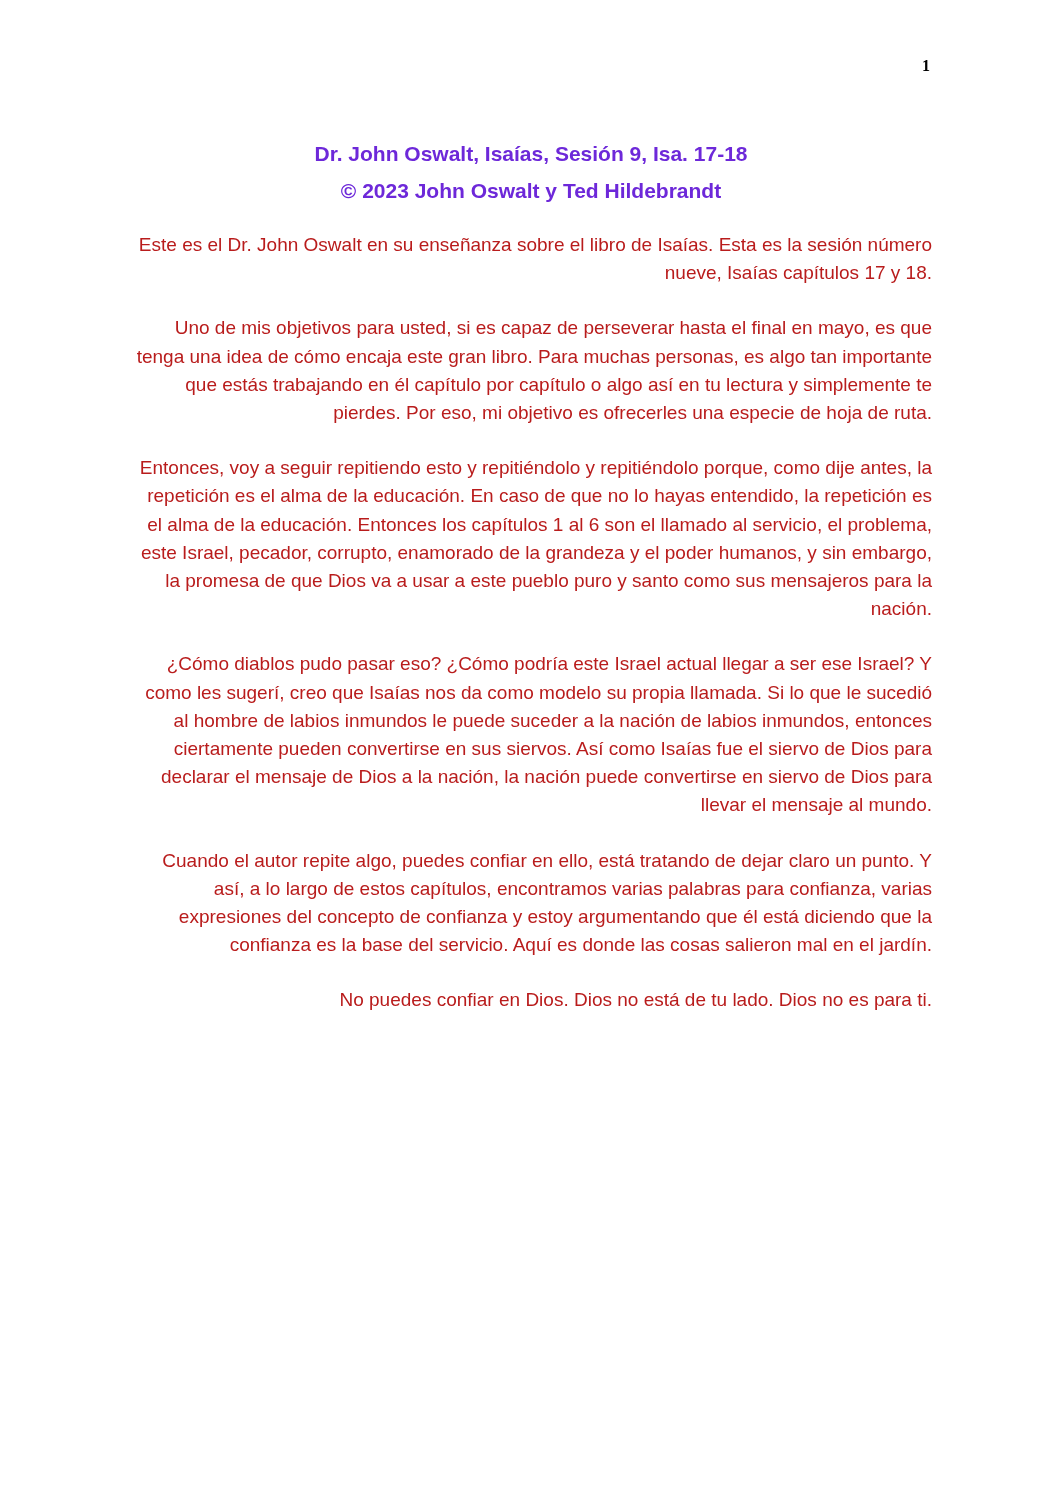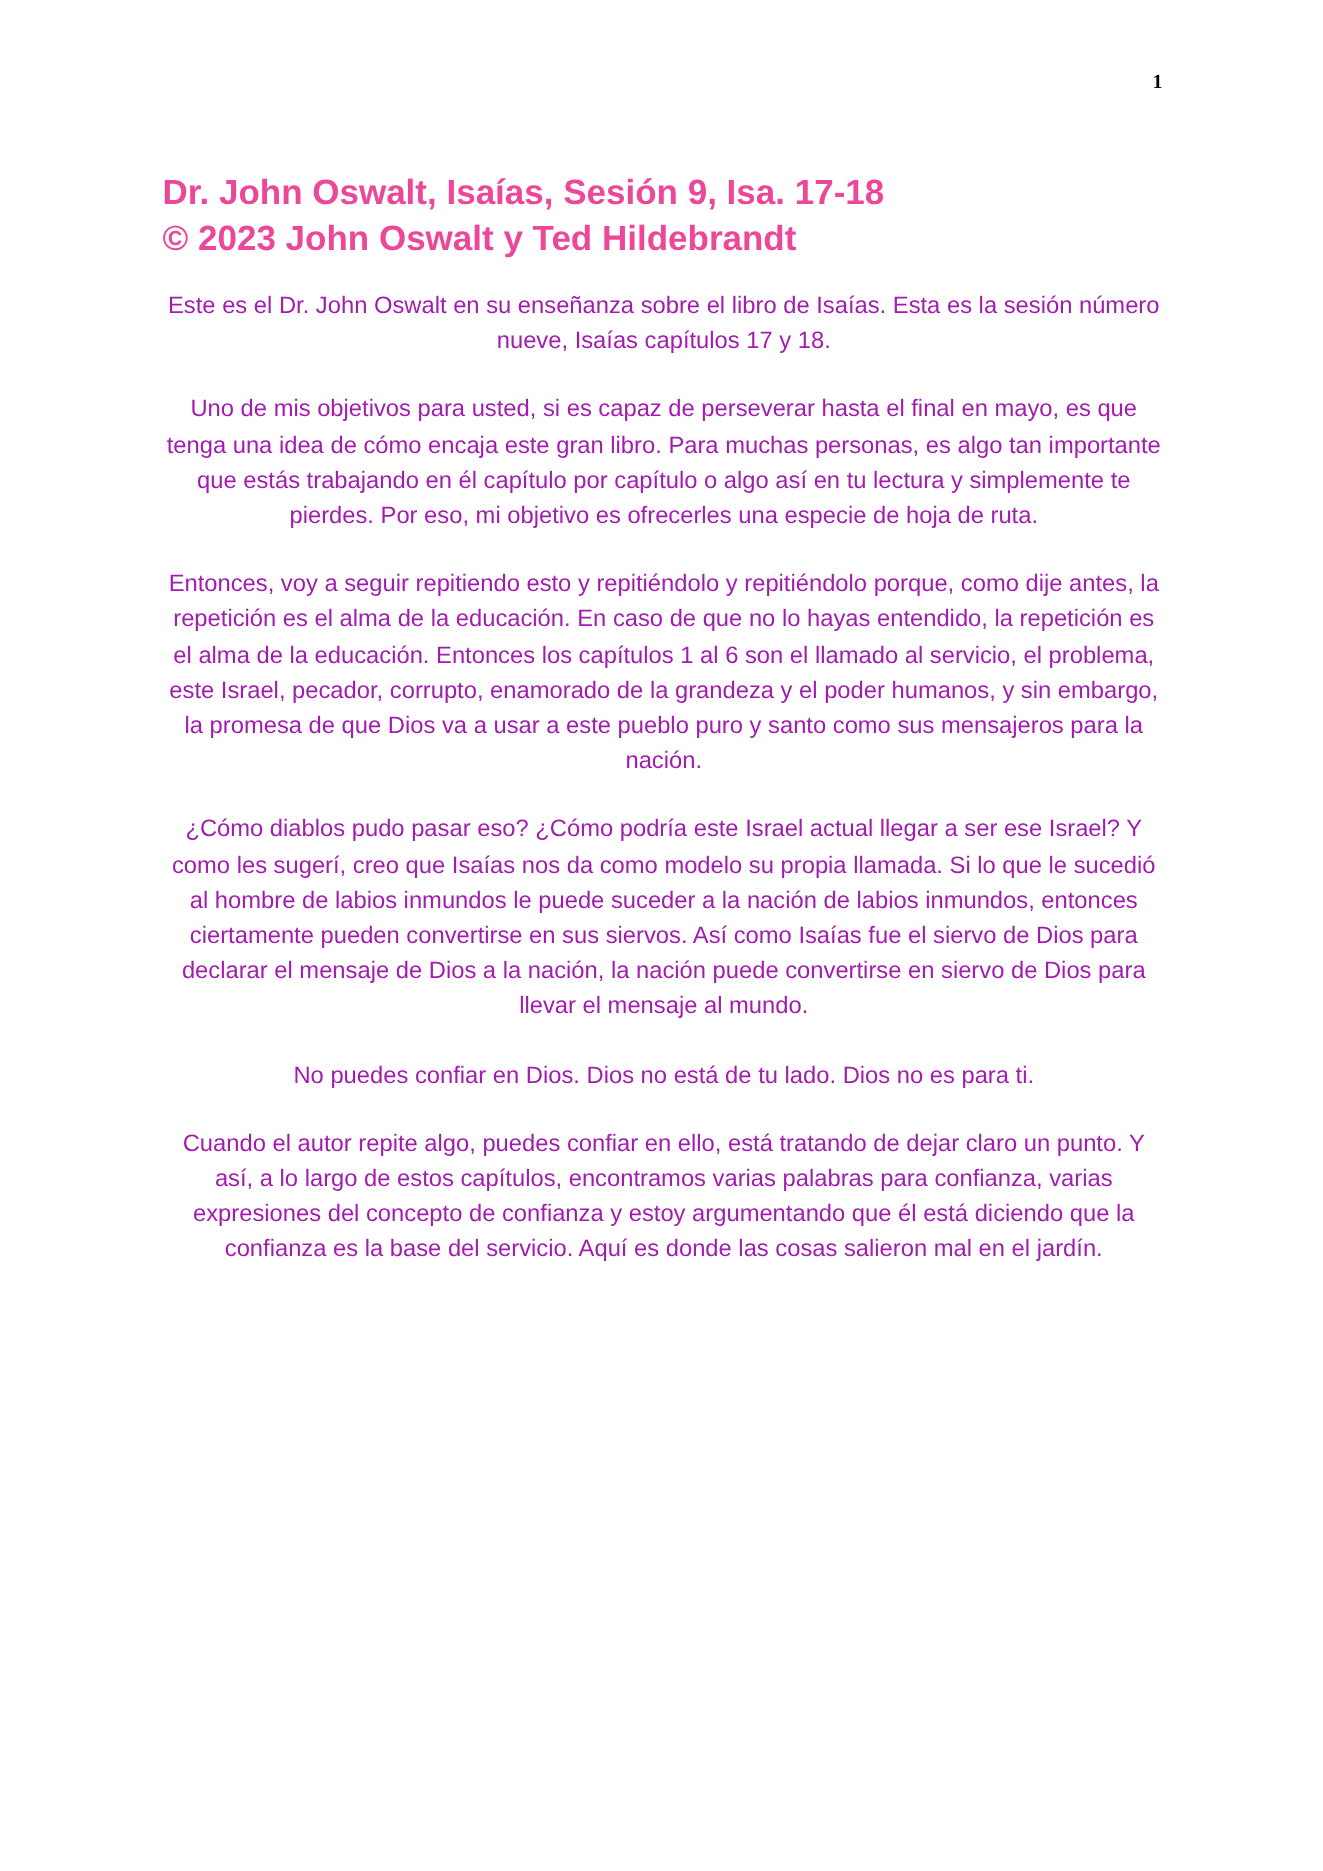--- a/index.html
+++ b/index.html
@@ -23,51 +23,52 @@
     top: 58px;
     right: 128px;
     font-family: "Liberation Serif", serif;
     font-size: 16px;
     font-weight: 700;
     color: #000000;
     line-height: 1;
   }
   .doc-title {
     margin: 0 0 22px 0;
-    font-size: 28px;
+    text-align: center;
+    font-size: 21px;
     line-height: 37px;
     font-weight: 700;
-    color: #ec4899;
+    color: #6d28d9;
   }
   .doc-title .title-line {
     display: block;
   }
   .body-text p {
     margin: 0 0 27px 0;
     font-size: 19px;
     line-height: 28.2px;
     font-weight: 400;
-    text-align: center;
-    color: #a21caf;
+    text-align: right;
+    color: #b91c1c;
   }
 </style>
 </head>
 <body>
 
 <div class="page">
 
   <div class="page-number">1</div>
 
   <h1 class="doc-title">
     <span class="title-line">Dr. John Oswalt, Isaías, Sesión 9, Isa. 17-18</span>
     <span class="title-line">© 2023 John Oswalt y Ted Hildebrandt</span>
   </h1>
 
   <div class="body-text">
     <p>Este es el Dr. John Oswalt en su enseñanza sobre el libro de Isaías. Esta es la sesión número nueve, Isaías capítulos 17 y 18.</p>
     <p>Uno de mis objetivos para usted, si es capaz de perseverar hasta el final en mayo, es que tenga una idea de cómo encaja este gran libro. Para muchas personas, es algo tan importante que estás trabajando en él capítulo por capítulo o algo así en tu lectura y simplemente te pierdes. Por eso, mi objetivo es ofrecerles una especie de hoja de ruta.</p>
     <p>Entonces, voy a seguir repitiendo esto y repitiéndolo y repitiéndolo porque, como dije antes, la repetición es el alma de la educación. En caso de que no lo hayas entendido, la repetición es el alma de la educación. Entonces los capítulos 1 al 6 son el llamado al servicio, el problema, este Israel, pecador, corrupto, enamorado de la grandeza y el poder humanos, y sin embargo, la promesa de que Dios va a usar a este pueblo puro y santo como sus mensajeros para la nación.</p>
     <p>¿Cómo diablos pudo pasar eso? ¿Cómo podría este Israel actual llegar a ser ese Israel? Y como les sugerí, creo que Isaías nos da como modelo su propia llamada. Si lo que le sucedió al hombre de labios inmundos le puede suceder a la nación de labios inmundos, entonces ciertamente pueden convertirse en sus siervos. Así como Isaías fue el siervo de Dios para declarar el mensaje de Dios a la nación, la nación puede convertirse en siervo de Dios para llevar el mensaje al mundo.</p>
+    <p>Cuando el autor repite algo, puedes confiar en ello, está tratando de dejar claro un punto. Y así, a lo largo de estos capítulos, encontramos varias palabras para confianza, varias expresiones del concepto de confianza y estoy argumentando que él está diciendo que la confianza es la base del servicio. Aquí es donde las cosas salieron mal en el jardín.</p>
     <p>No puedes confiar en Dios. Dios no está de tu lado. Dios no es para ti.</p>
-    <p>Cuando el autor repite algo, puedes confiar en ello, está tratando de dejar claro un punto. Y así, a lo largo de estos capítulos, encontramos varias palabras para confianza, varias expresiones del concepto de confianza y estoy argumentando que él está diciendo que la confianza es la base del servicio. Aquí es donde las cosas salieron mal en el jardín.</p>
   </div>
 
 </div>
 
 </body></html>

